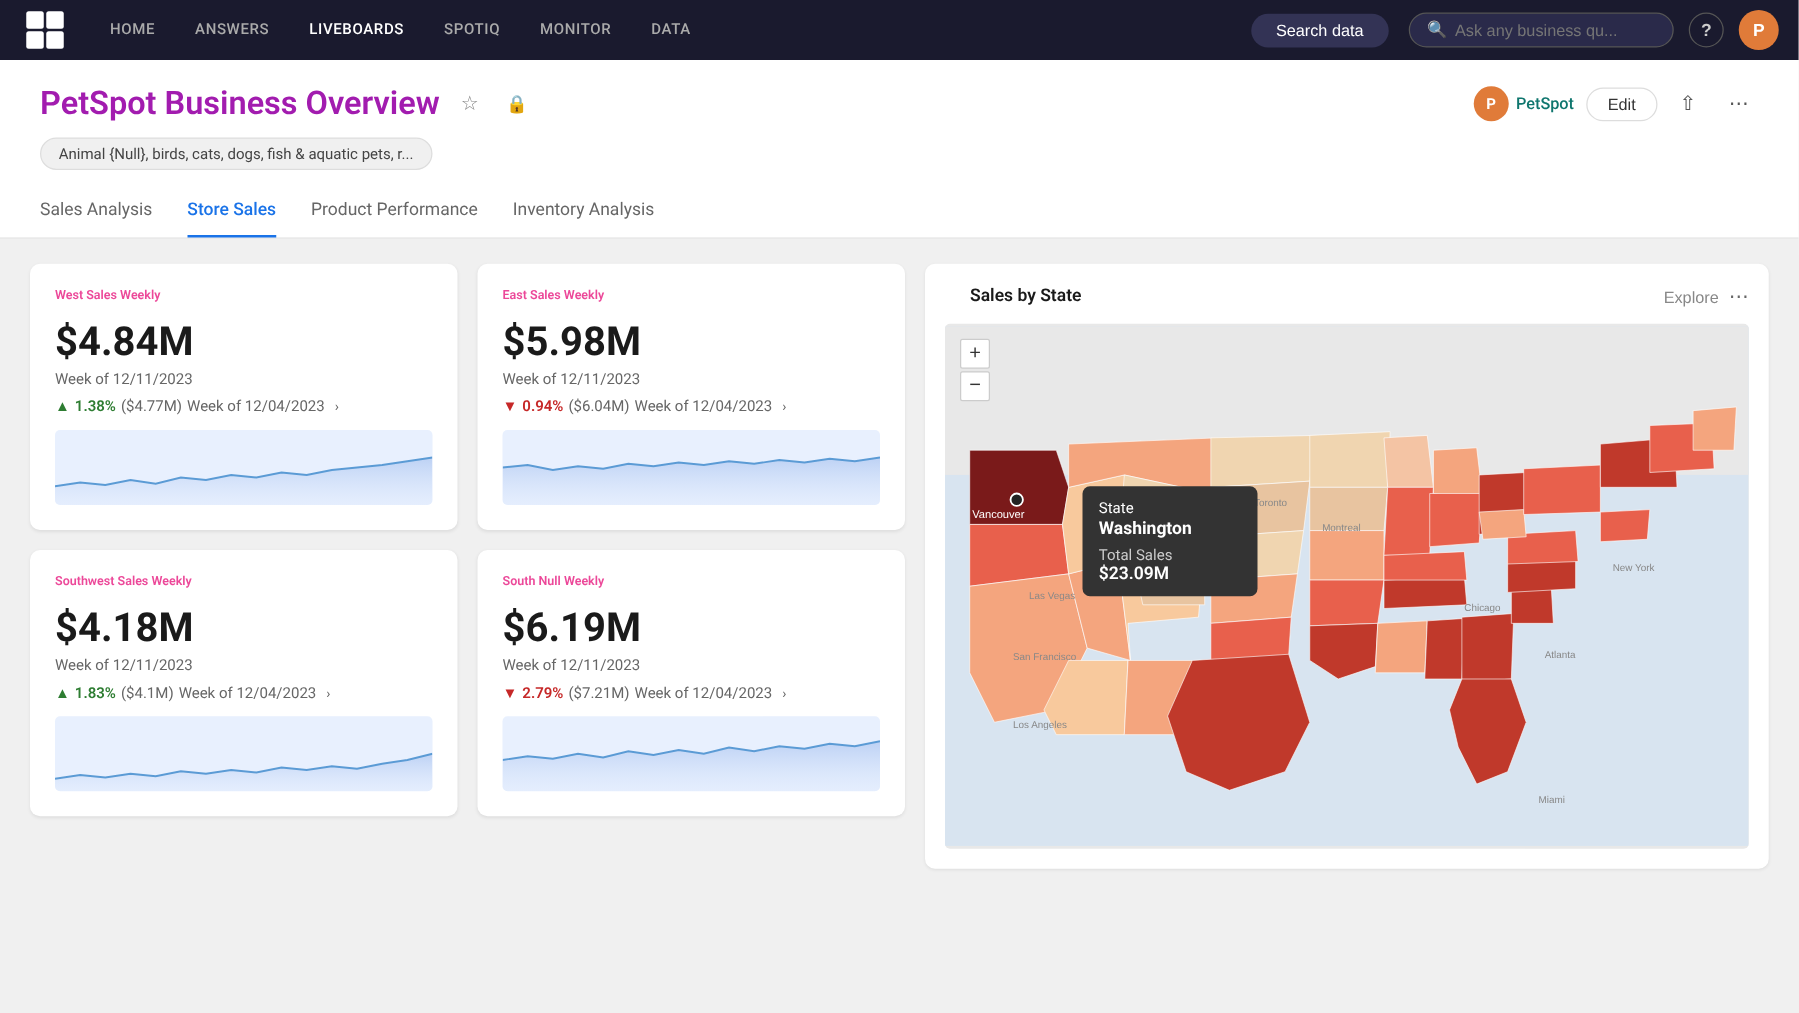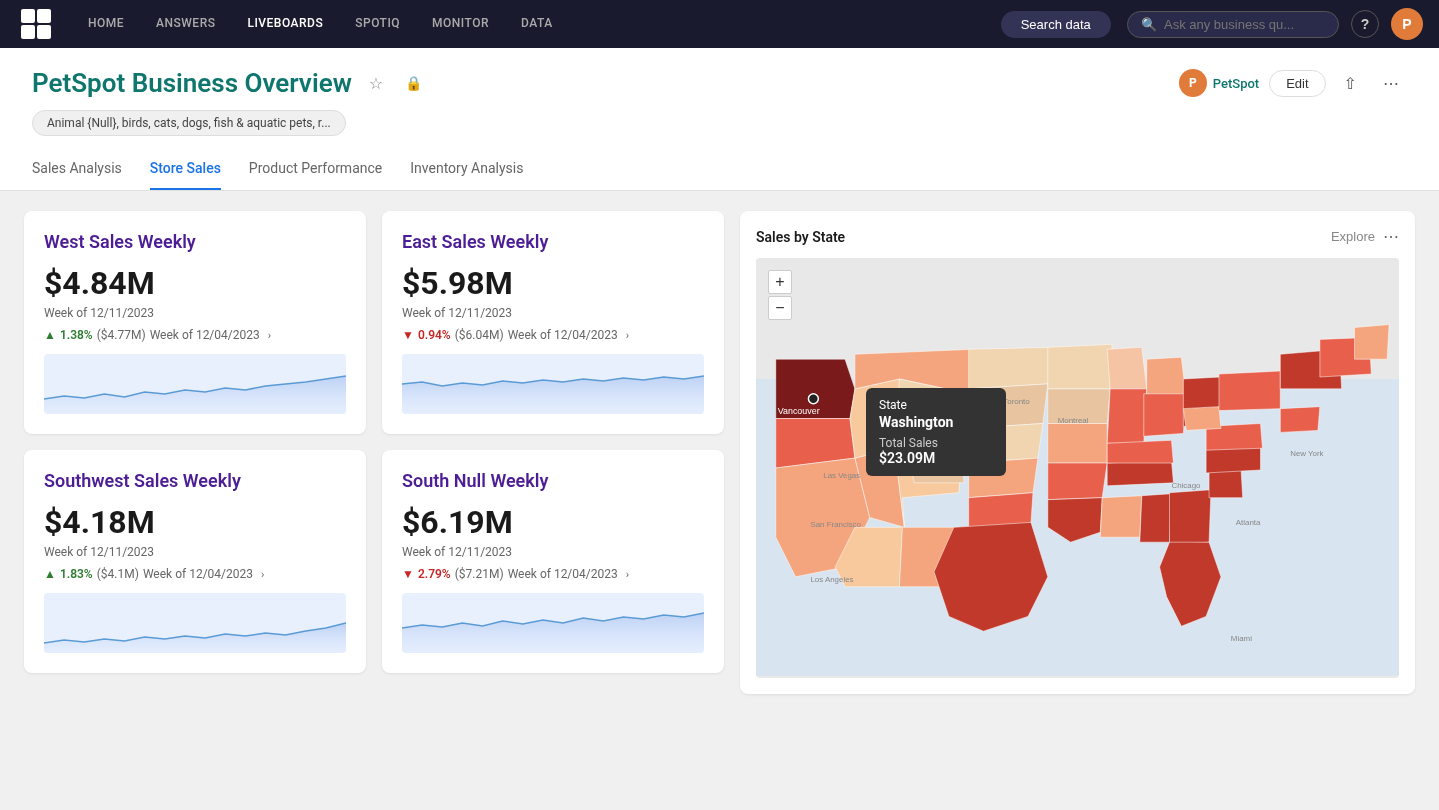--- a/index.html
+++ b/index.html
@@ -84,21 +84,21 @@
     .page-header {
       background: #fff;
       padding: 20px 32px 0;
       border-bottom: 1px solid #e0e0e0;
     }
     .page-title-row {
       display: flex; align-items: center; gap: 10px;
       margin-bottom: 12px;
     }
     .page-title {
-      font-size: 26px; font-weight: 600; color: #0f766e;
+      font-size: 26px; font-weight: 600; color: #a21caf;
     }
     .icon-btn {
       background: none; border: none; cursor: pointer;
       color: #888; font-size: 16px;
       display: flex; align-items: center; justify-content: center;
       width: 28px; height: 28px;
     }
     .page-header-right {
       display: flex; align-items: center; gap: 10px; margin-left: auto;
     }
@@ -170,21 +170,21 @@
 
     
     .metric-card {
       background: #fff; border-radius: 8px;
       padding: 20px;
       flex: 1;
       box-shadow: 0 1px 3px rgba(0,0,0,0.08);
       min-width: 0;
     }
     .card-title {
-      font-size: 18px; font-weight: 600; color: #4c1d95;
+      font-size: 10px; font-weight: 600; color: #ec4899;
       margin-bottom: 12px;
     }
     .card-value {
       font-size: 32px; font-weight: 700; color: #1a1a1a;
       margin-bottom: 4px;
     }
     .card-week {
       font-size: 12px; color: #666; margin-bottom: 8px;
     }
     .card-delta {
@@ -215,20 +215,21 @@
       flex: 1;
       box-shadow: 0 1px 3px rgba(0,0,0,0.08);
       display: flex; flex-direction: column;
     }
     .map-card-header {
       display: flex; align-items: center; margin-bottom: 12px;
     }
     .map-card-title {
       font-size: 14px; font-weight: 600; color: #1a1a1a;
       flex: 1;
+      margin-left: 20px;
     }
     .explore-btn {
       background: none; border: none; font-size: 13px; color: #888;
       cursor: pointer; margin-right: 8px;
     }
     .map-more-btn {
       background: none; border: none; cursor: pointer; color: #666; font-size: 16px;
     }
     .map-area {
       flex: 1; background: #e8e8e8; border-radius: 4px;

